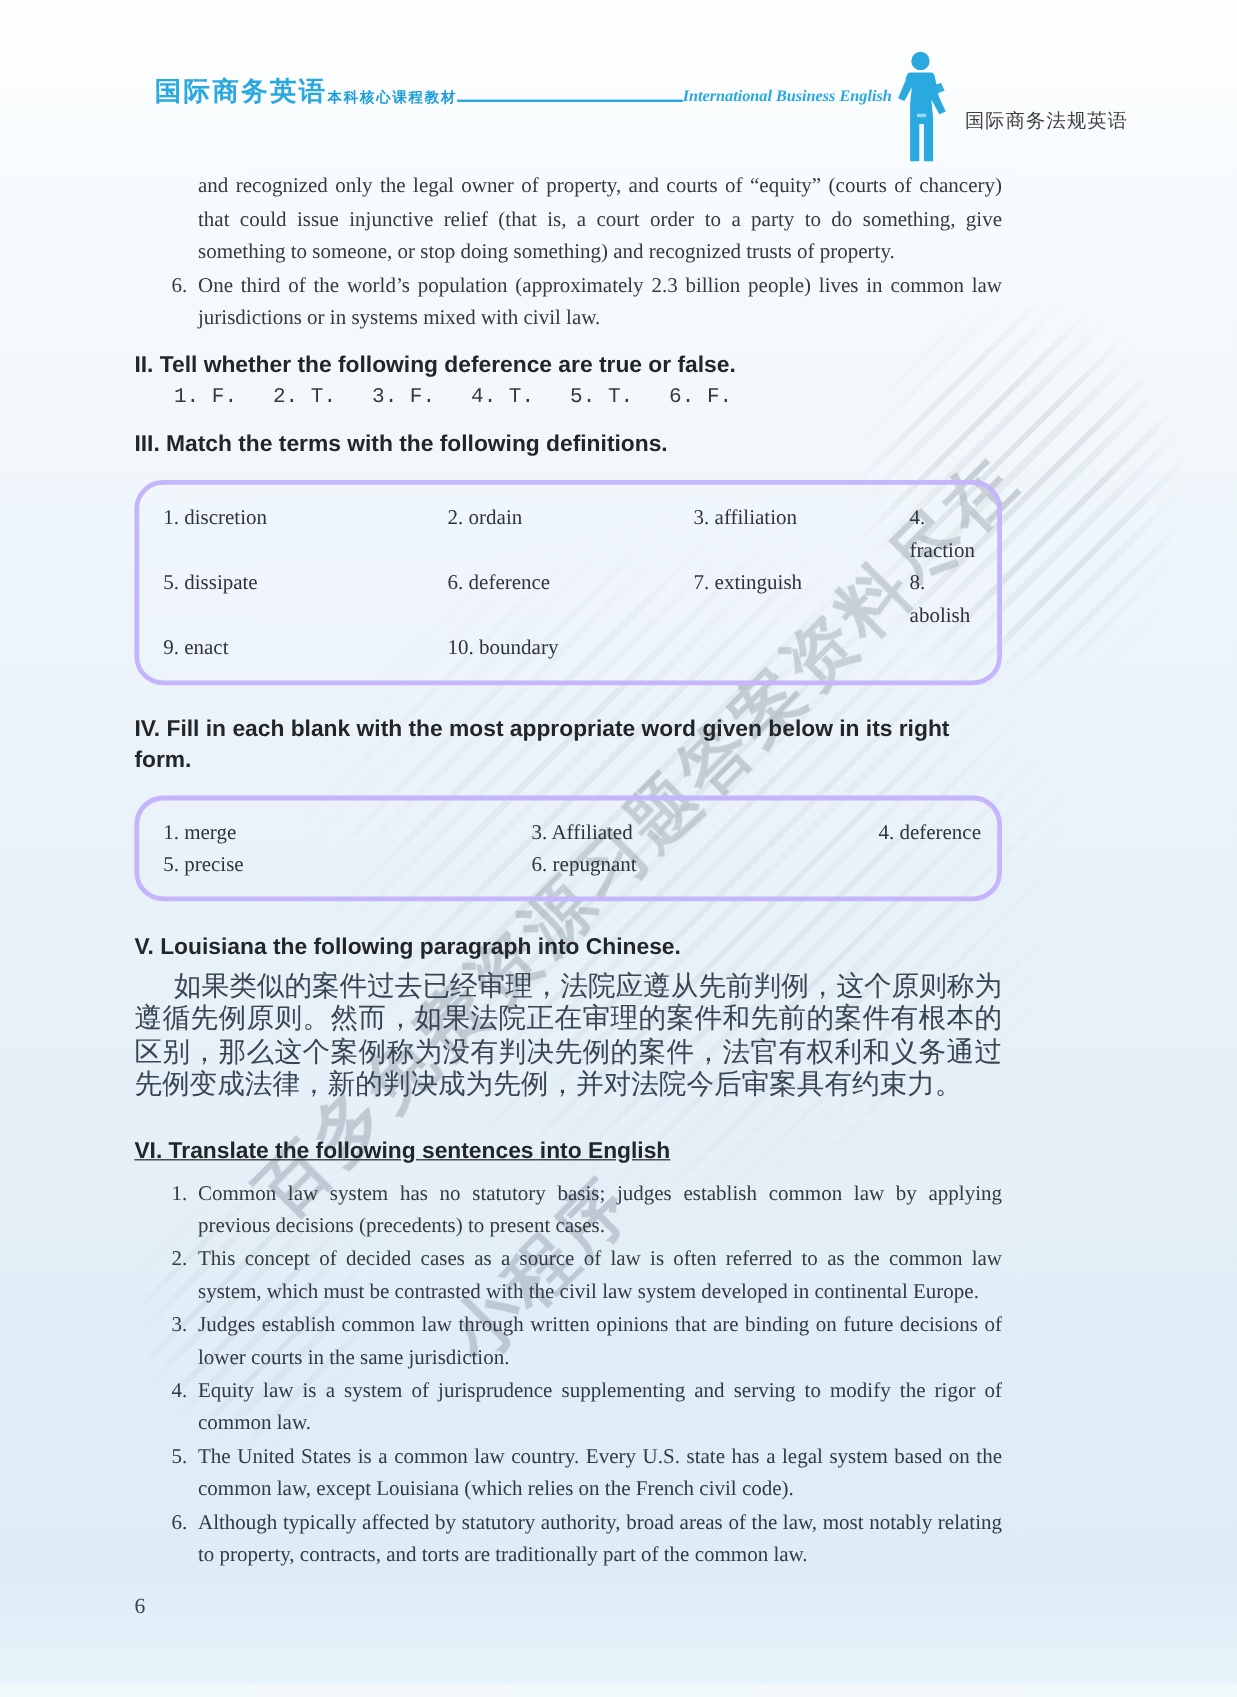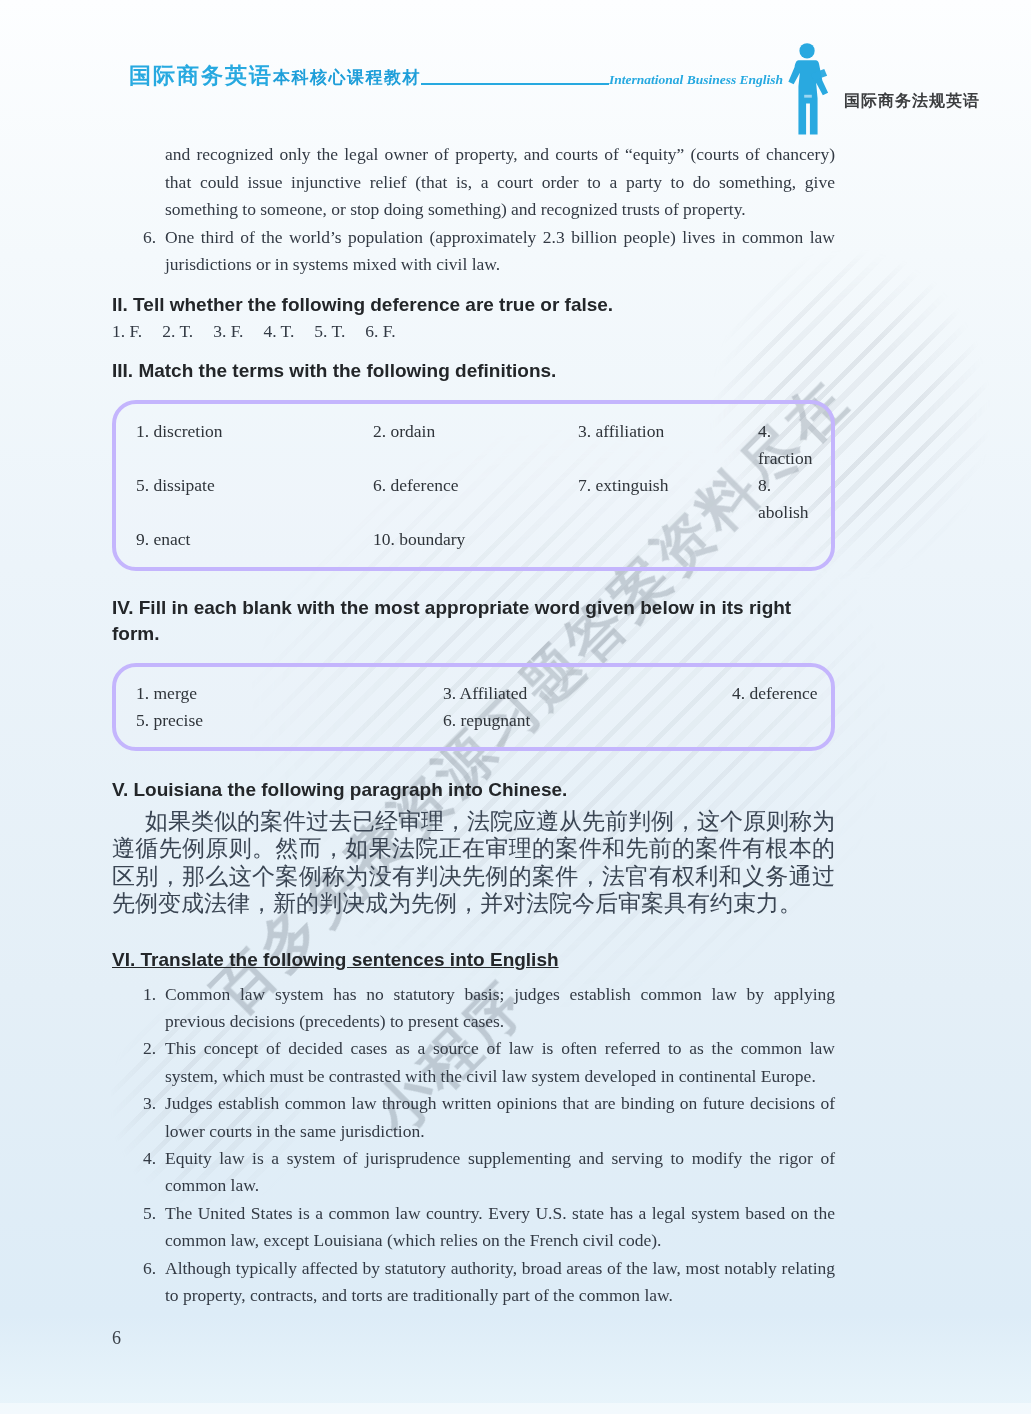--- a/index.html
+++ b/index.html
@@ -42,30 +42,30 @@
 
   
   .header{ position:absolute; left:129px; top:42px; display:flex; align-items:flex-start; z-index:2; }
   .logo-text{ display:flex; flex-direction:row; align-items:flex-end; padding-top:22px; }
   .logo-line1{
     font-family:"Liberation Sans", sans-serif; font-weight:bold;
     font-size:22px; color:#27a9e0; letter-spacing:2px; line-height:1.1;
   }
   .logo-line2{
     font-family:Liberation Sans, sans-serif; font-weight:bold;
-    font-size:17px; color:#1e9ed9; letter-spacing:1.5px; margin-top:3px; line-height:1.2;
+    font-size:12px; color:#1e9ed9; letter-spacing:1.5px; margin-top:3px; line-height:1.2;
   }
   .logo-rule{ width:188px; height:2px; background:#27a9e0; margin:4px 0 3px; }
   .logo-line3{
     font-family:"Liberation Serif", serif; font-style:italic; font-weight:bold;
     font-size:13.5px; color:#27a9e0; line-height:1.2;
   }
   .logo-figure{ width:44px; height:96px; margin-left:3px; flex:0 0 auto; }
   .course-title{
-    font-family:"Liberation Sans", sans-serif; font-weight:bold;
+    font-family:"Liberation Sans", sans-serif; font-weight:normal;
     font-size:16px; color:#3c3e40; letter-spacing:1px;
     align-self:flex-end; margin:0 0 26px 14px;
   }
 
   
   .main{
     position:absolute; left:0; top:141px; width:946px;
     padding:0 111px 0 112px; z-index:1;
   }
   .body-text{
@@ -73,21 +73,21 @@
   }
   .cont-par{ margin-left:53px; }
   .numitem{ position:relative; padding-left:53px; text-align:justify; }
   .numitem .n{ position:absolute; left:31px; top:0; }
   h2.sec{
     font-family:"Liberation Sans", sans-serif; font-weight:bold;
     font-size:19px; line-height:26px; color:#232629; letter-spacing:0;
     text-align:left;
   }
   .sec-2{ margin-top:13px; }
-  .answers{ display:flex; gap:20px; font-size:17.5px; line-height:27px; color:#333a44; }
+  .answers{ display:flex; gap:30px; margin-left:33px; font-size:17.5px; line-height:27px; color:#333a44;font-family:Liberation Mono, monospace; }
   .sec-3{ margin-top:13px; }
   .termbox{
     margin-top:16px; border:4px solid #c4b5fd; border-radius:24px;
     padding:14px 10px 14px 20px; background:rgba(255,255,255,.06);
   }
   .grid3{ display:grid; grid-template-columns:237px 205px 180px 1fr; }
   .grid4{ display:grid; grid-template-columns:307px 289px 1fr; }
   .termbox .cell{ font-size:17.5px; line-height:27px; color:#2f343a; }
   .box4{ padding:13px 10px 13px 20px; }
   .sec-4{ margin-top:24px; }

